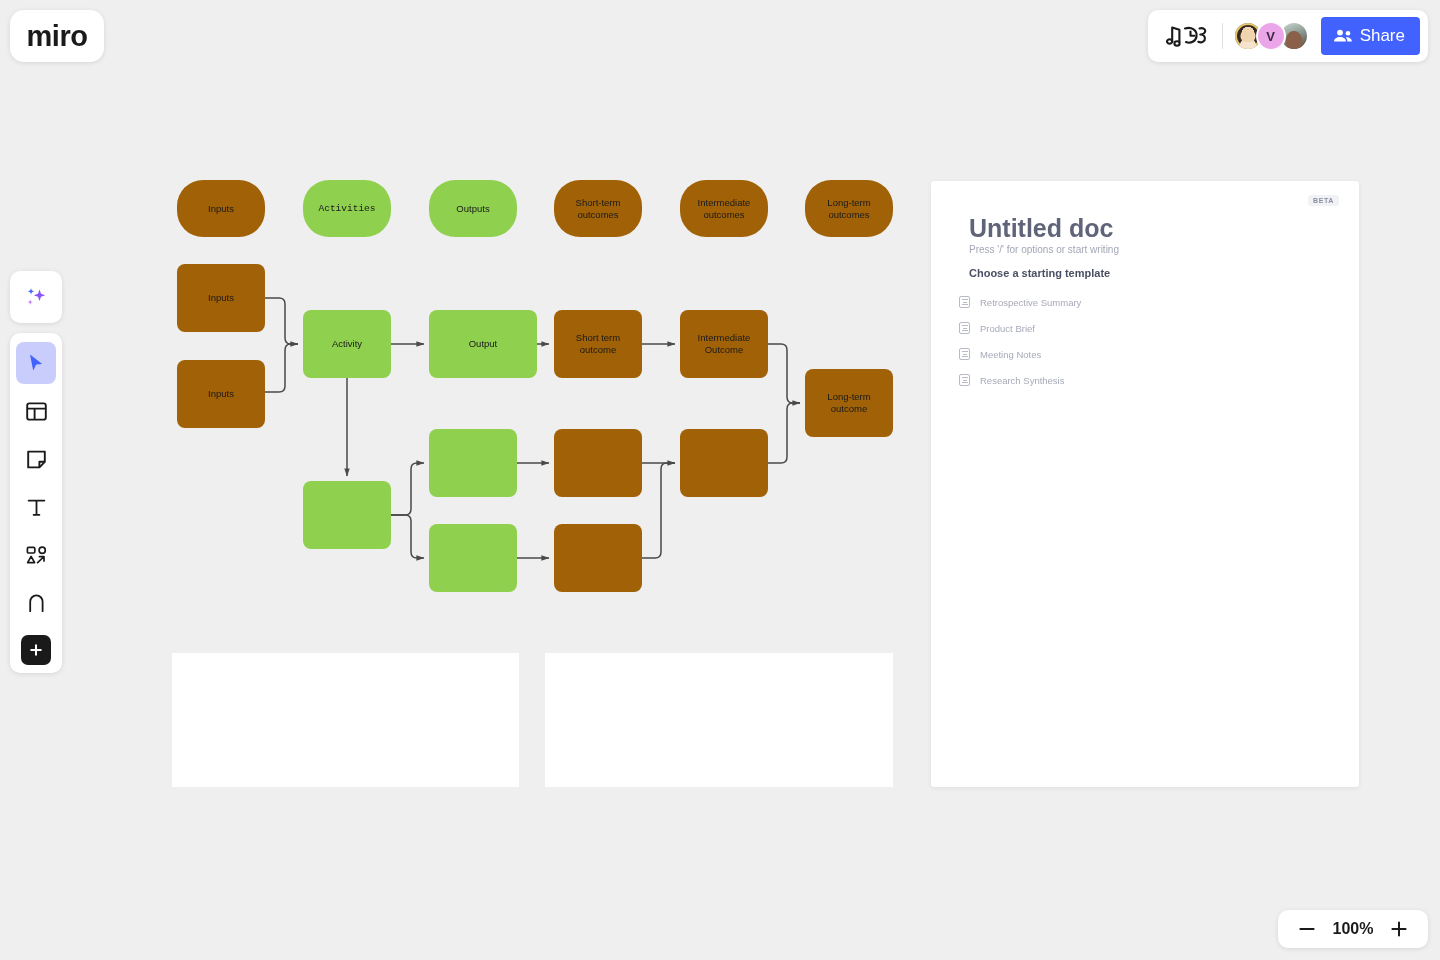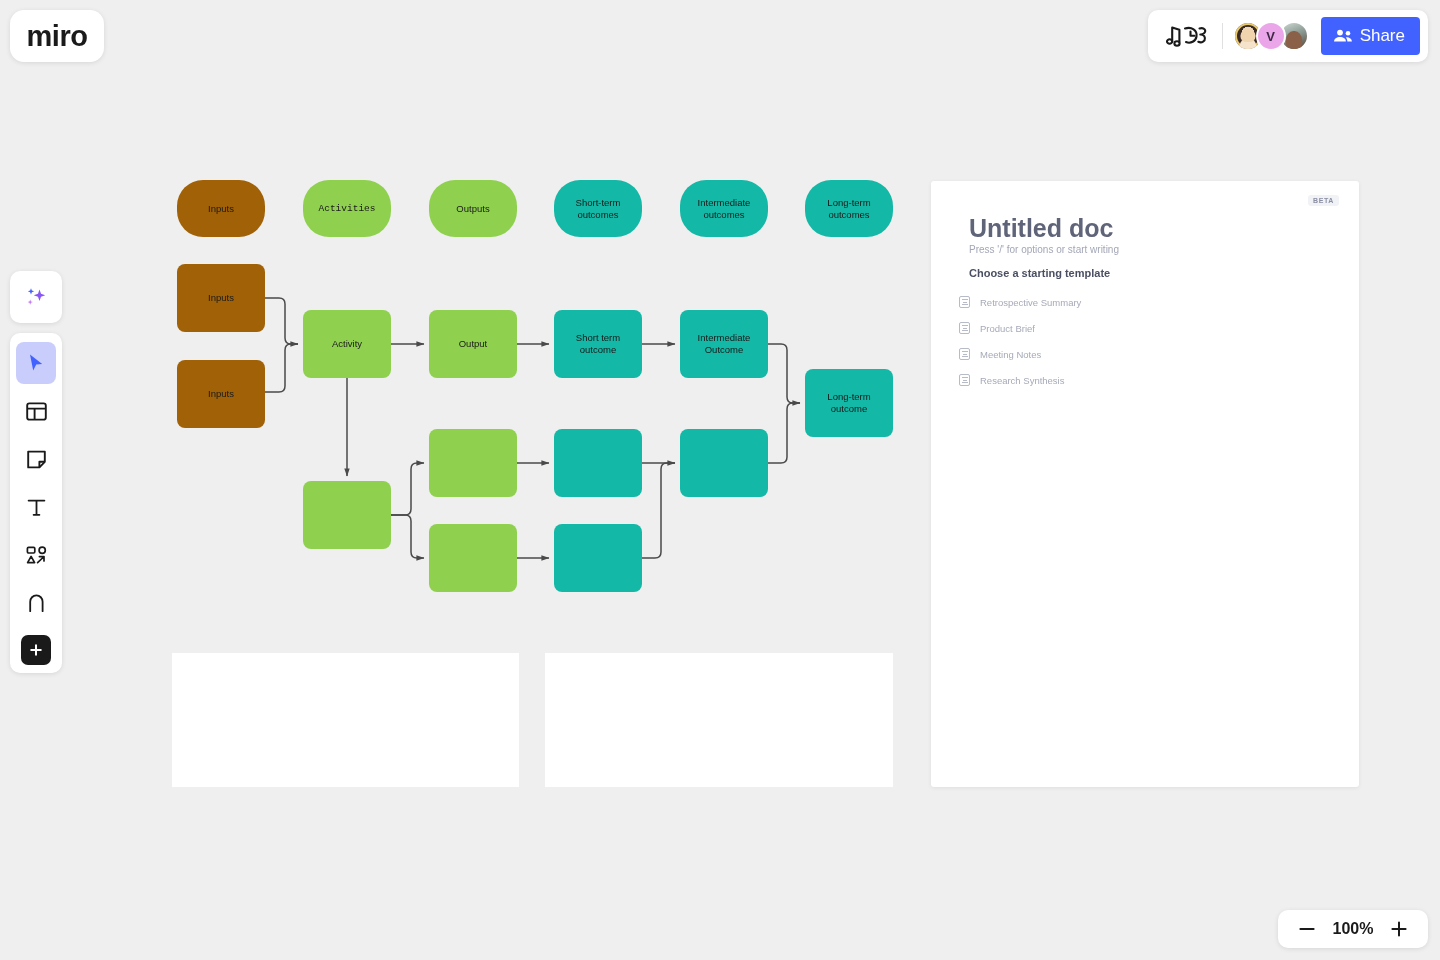--- a/index.html
+++ b/index.html
@@ -102,21 +102,21 @@
     position: absolute;
     display: flex; align-items: center; justify-content: center;
     text-align: center; line-height: 1.25;
     font-size: 9.5px; color: #1a1a1a;
     border-radius: 8px;
     padding: 2px 6px;
   }
   .hdr { border-radius: 26px; font-size: 9.5px; }
   .yellow { background: #a16207; }
   .green  { background: #8fd14f; }
-  .purple { background: #14b8a6; }
+  .purple { background: #a16207; }
 
   
   #wires { position: absolute; left:0; top:0; width: 1440px; height: 960px; pointer-events: none; }
 
   
   .frame { position: absolute; background: #fff; }
 
   
   .docpanel {
     position: absolute; left: 931px; top: 181px;
@@ -196,21 +196,21 @@
     <div class="node hdr purple" style="left:554px;top:180px;width:88px;height:57px;white-space:pre-line;">Short-term
 outcomes</div>
     <div class="node hdr purple" style="left:680px;top:180px;width:88px;height:57px;white-space:pre-line;">Intermediate
 outcomes</div>
     <div class="node hdr purple" style="left:805px;top:180px;width:88px;height:57px;white-space:pre-line;">Long-term
 outcomes</div>
 
     <div class="node yellow" style="left:177px;top:264px;width:88px;height:68px;">Inputs</div>
     <div class="node yellow" style="left:177px;top:360px;width:88px;height:68px;">Inputs</div>
     <div class="node green" style="left:303px;top:310px;width:88px;height:68px;">Activity</div>
-    <div class="node green" style="left:429px;top:310px;width:88px;height:68px;">Output</div>
+    <div class="node green" style="left:429px;top:310px;width:108px;height:68px;">Output</div>
     <div class="node purple" style="left:554px;top:310px;width:88px;height:68px;white-space:pre-line;">Short term
 outcome</div>
     <div class="node purple" style="left:680px;top:310px;width:88px;height:68px;white-space:pre-line;">Intermediate
 Outcome</div>
     <div class="node purple" style="left:805px;top:369px;width:88px;height:68px;white-space:pre-line;">Long-term
 outcome</div>
     <div class="node green" style="left:303px;top:481px;width:88px;height:68px;"></div>
     <div class="node green" style="left:429px;top:429px;width:88px;height:68px;"></div>
     <div class="node green" style="left:429px;top:524px;width:88px;height:68px;"></div>
     <div class="node purple" style="left:554px;top:429px;width:88px;height:68px;"></div>

